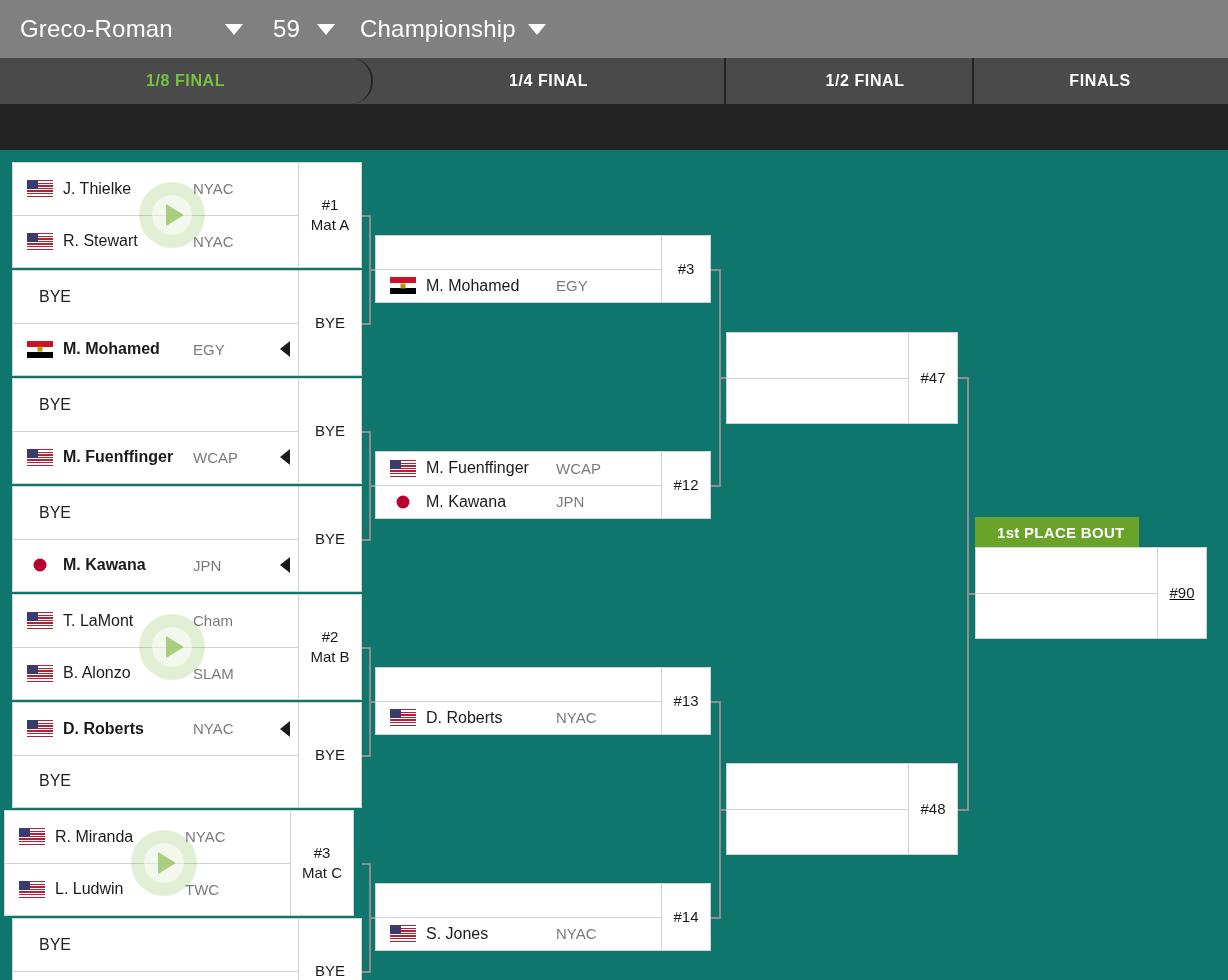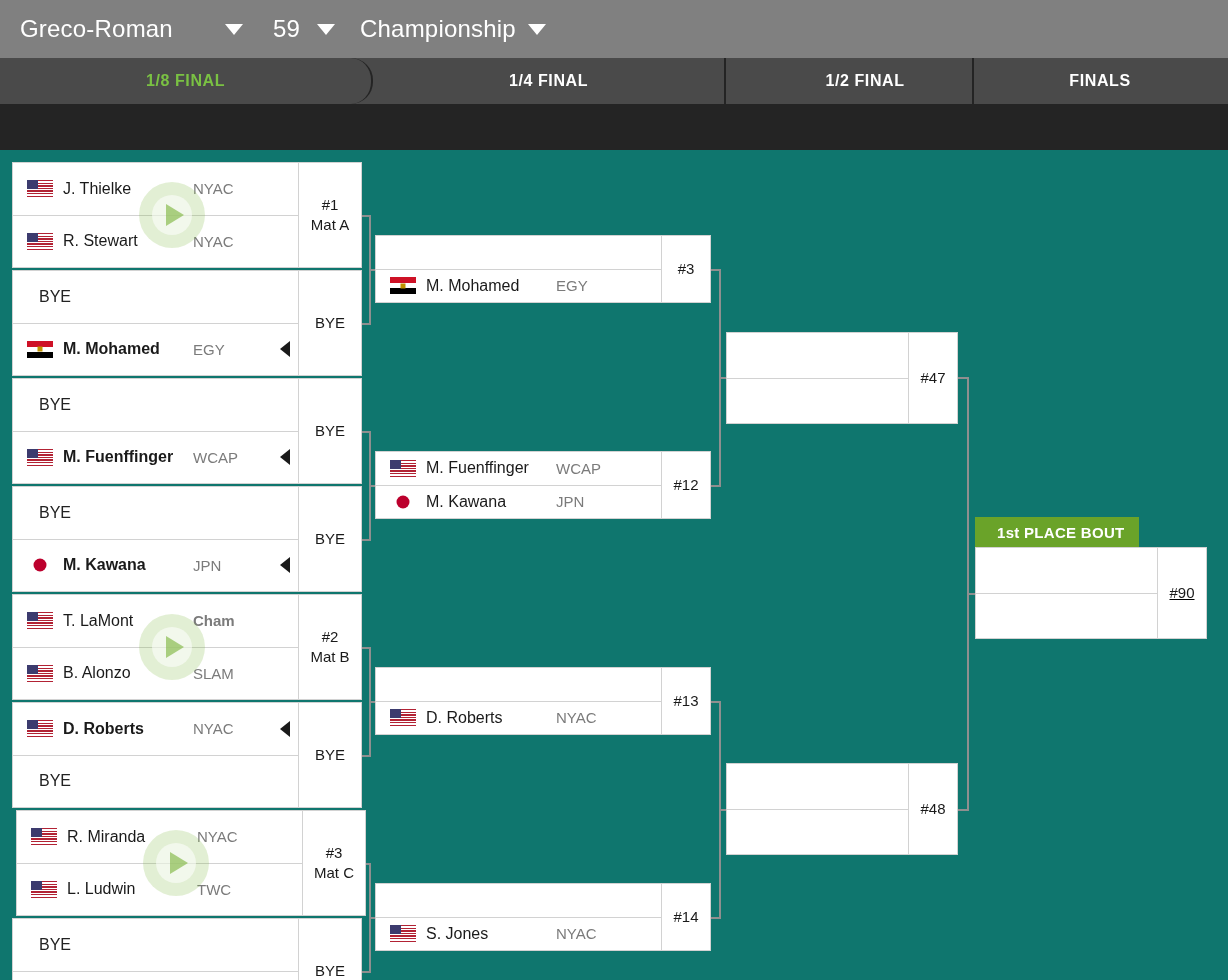--- a/index.html
+++ b/index.html
@@ -355,21 +355,21 @@
      </div>
      <div class="boutbox" style="width:62px">
        <span>BYE</span>
      </div>
       </div>
       <div class="match" style="left: 12px; top: 444px; width: 350px; height: 106px;">
         <div class="slots">
        <div class="slot top">
             <span class="flag usa"></span>
             <span class="pname">T. LaMont</span>
-            <span class="club" style="left: 180px; font-weight: bold;">Cham</span>
+            <span class="club" style="left: 180px;">Cham</span>
           </div>
        <div class="slot bottom">
             <span class="flag usa"></span>
             <span class="pname">B. Alonzo</span>
             <span class="club" style="left: 180px;">SLAM</span>
           </div>
        <div class="playbtn" style="left: 126px;"></div>
      </div>
      <div class="boutbox" style="width:62px">
        <span>#2</span>
@@ -386,21 +386,21 @@
           </div>
        <div class="slot bottom">
             <span class="pname bye">BYE</span>
           </div>
 
      </div>
      <div class="boutbox" style="width:62px">
        <span>BYE</span>
      </div>
       </div>
-      <div class="match" style="left: 16px; top: 660px; width: 350px; height: 106px;">
+      <div class="match" style="left: 4px; top: 660px; width: 350px; height: 106px;">
         <div class="slots">
        <div class="slot top">
             <span class="flag usa"></span>
             <span class="pname">R. Miranda</span>
             <span class="club" style="left: 180px;">NYAC</span>
           </div>
        <div class="slot bottom">
             <span class="flag usa"></span>
             <span class="pname">L. Ludwin</span>
             <span class="club" style="left: 180px;">TWC</span>

